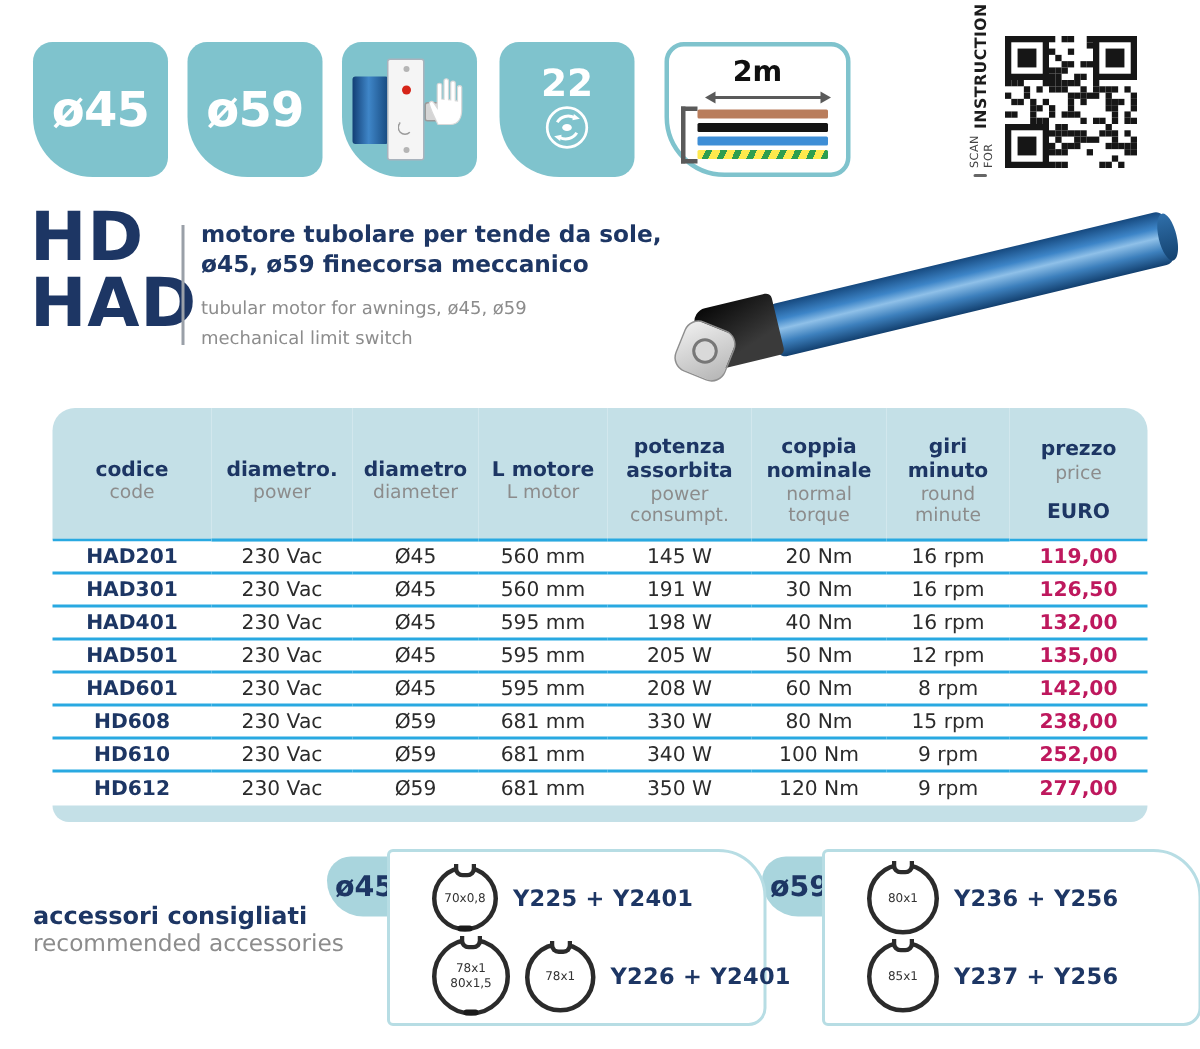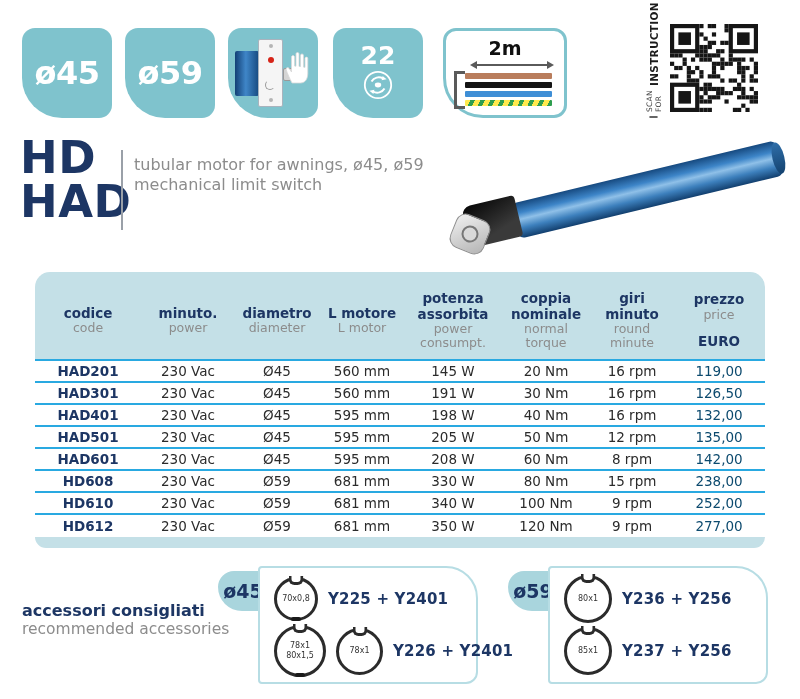--- a/index.html
+++ b/index.html
@@ -67,21 +67,21 @@
   .book-icon{width:9px;height:9px;border:1.5px solid #666;border-radius:1px;display:inline-block;
     background:linear-gradient(135deg,#fff 55%,#bbb 56%);}
   .qr{position:absolute;left:670px;top:24px;width:88px;height:88px;background:#fff;}
 
   
   .model{position:absolute;left:20px;top:136px;color:var(--navy);font-weight:bold;
     font-size:45px;line-height:44px;letter-spacing:0.5px;}
   .v-divider{position:absolute;left:121px;top:150px;width:2px;height:80px;background:#9aa0a8;}
   .desc{position:absolute;left:134px;top:146px;width:330px;}
   .desc-it{color:var(--navy);font-weight:bold;font-size:15.5px;line-height:20px;}
-  .desc-en{color:var(--gray);font-size:16px;line-height:20px;margin-top:9px;}
+  .desc-en{color:var(--gray);font-size:12px;line-height:20px;margin-top:9px;}
 
   
   .motor-tube{position:absolute;left:512px;top:204px;width:278px;height:36px;
     transform:rotate(-13.5deg);transform-origin:0 50%;border-radius:9px/15px;
     background:linear-gradient(to bottom,#16497f,#3d85c8 30%,#8fc0e8 48%,#3d80bd 72%,#123f6e);}
   .motor-tube::after{content:"";position:absolute;right:-2px;top:2px;bottom:2px;width:12px;
     border-radius:50%;background:linear-gradient(to bottom,#2f6faa,#14426f);}
   .motor-head{position:absolute;left:466px;top:207px;width:54px;height:42px;
     transform:rotate(-13.5deg);transform-origin:0 50%;border-radius:9px 4px 4px 9px;
     background:linear-gradient(160deg,#060606,#3a3a3a 70%);}
@@ -94,35 +94,35 @@
   .spec-table{position:absolute;left:35px;top:272px;width:730px;border-collapse:separate;border-spacing:0;}
   .spec-table th{background:var(--hdr-blue);vertical-align:middle;padding:7px 2px 8px;
     border-bottom:2px solid var(--cyan);font-weight:normal;}
   .spec-table th:first-child{border-top-left-radius:15px;}
   .spec-table th:last-child{border-top-right-radius:15px;}
   .h-main{display:block;font-weight:bold;color:var(--navy);font-size:13.5px;line-height:1.15;margin-top:12px;}
   .h-sub{display:block;color:var(--gray);font-size:12.5px;line-height:1.15;}
   .spec-table td{text-align:center;font-size:13.5px;color:#2b2b2b;height:22px;padding:1px 2px;}
   .spec-table tbody tr:not(:last-child) td{border-bottom:2px solid var(--cyan);}
   td.c-code{font-weight:bold;color:var(--navy);text-align:center;}
-  td.c-price{font-weight:normal;color:#0c4a6e;}
+  td.c-price{font-weight:bold;color:#be185d;}
   td.t-foot{height:11px;background:var(--hdr-blue);border-bottom-left-radius:15px;
     border-bottom-right-radius:15px;padding:0;}
 
   
   .acc-titles{position:absolute;left:22px;top:601px;}
   .acc-title-it{color:var(--navy);font-weight:bold;font-size:16px;line-height:19px;}
   .acc-title-en{color:var(--gray);font-size:15.5px;line-height:19px;}
 
   .acc-badge{position:absolute;top:571px;width:56px;height:40px;background:var(--teal-light);
     border-radius:16px 0 0 24px;display:flex;align-items:center;justify-content:center;
     color:var(--navy);font-weight:bold;font-size:19px;z-index:1;padding-right:6px;}
-  .acc-box{position:absolute;top:566px;width:220px;height:118px;background:#fff;
+  .acc-box{position:absolute;top:566px;width:253px;height:118px;background:#fff;
     border:2px solid var(--box-border);border-radius:4px 32px 12px 4px;z-index:2;
-    padding:5px 8px 5px 14px;display:flex;flex-direction:column;justify-content:space-between;}
+    padding:5px 8px 5px 28px;display:flex;flex-direction:column;justify-content:space-between;}
   .acc-row{display:flex;align-items:center;gap:10px;height:54px;}
   .acc-code{color:var(--navy);font-weight:bold;font-size:15px;letter-spacing:0.2px;white-space:nowrap;}
 
   .adapter{position:relative;border:3px solid #2b2b2b;border-radius:50%;background:#fff;
     display:flex;align-items:center;justify-content:center;flex:none;}
   .adapter::before{content:"";position:absolute;top:-4px;left:50%;transform:translateX(-50%);
     width:9px;height:6px;background:#fff;border:3px solid #2b2b2b;border-top:none;
     border-radius:0 0 6px 6px;}
   .adapter.scalloped::after{content:"";position:absolute;bottom:-3px;left:50%;
     transform:translateX(-50%);width:10px;height:4px;background:#1a1a1a;border-radius:2px;}
@@ -325,20 +325,24 @@
         <rect x="8" y="64" width="12" height="12"></rect>
       </svg>
   </div>
 
   <div class="model">
     <div>HD</div>
     <div>HAD</div>
   </div>
   <div class="v-divider"></div>
   <div class="desc">
+    <div class="desc-it">
+      <div>motore tubolare per tende da sole,</div>
+      <div>ø45, ø59 finecorsa meccanico</div>
+    </div>
     <div class="desc-en">
       <div>tubular motor for awnings, ø45, ø59</div>
       <div>mechanical limit switch</div>
     </div>
   </div>
 
   <div>
     <div class="motor-tube"></div>
     <div class="motor-head"></div>
     <div class="motor-star"></div>
@@ -355,21 +359,21 @@
         <col style="width:82px">
         <col style="width:92px">
     </colgroup>
     <thead>
       <tr>
         <th>
           <span class="h-main">codice</span>
           <span class="h-sub">code</span>
         </th>
         <th>
-          <span class="h-main">minuto.</span>
+          <span class="h-main">diametro.</span>
           <span class="h-sub">power</span>
         </th>
         <th>
           <span class="h-main">diametro</span>
           <span class="h-sub">diameter</span>
         </th>
         <th>
           <span class="h-main">L motore</span>
           <span class="h-sub">L motor</span>
         </th>

